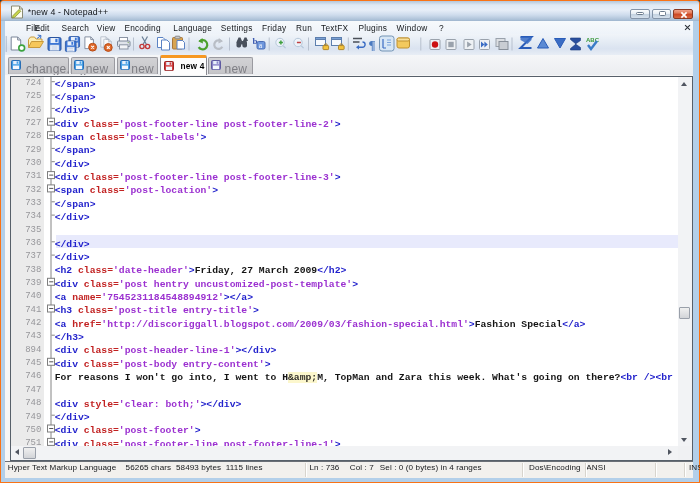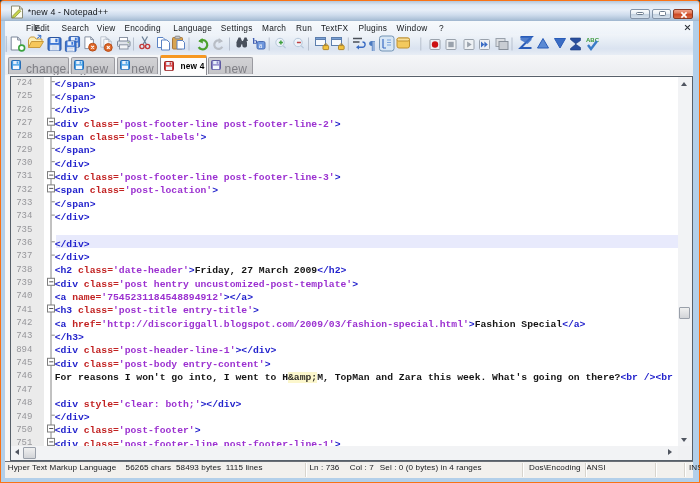--- a/index.html
+++ b/index.html
@@ -67,21 +67,21 @@
       </div>
  </div>
  <div id="menubar">
       <span style="left:21px">File</span>
       <span style="left:29.4px">Edit</span>
       <span style="left:56.4px">Search</span>
       <span style="left:91.8px">View</span>
       <span style="left:119.4px">Encoding</span>
       <span style="left:168.3px">Language</span>
       <span style="left:215.8px">Settings</span>
-      <span style="left:257px">March</span>
+      <span style="left:257px">Friday</span>
       <span style="left:291.1px">Run</span>
       <span style="left:316.1px">TextFX</span>
       <span style="left:353.4px">Plugins</span>
       <span style="left:391.6px">Window</span>
       <span style="left:434.1px">?</span>
    <svg id="menux" viewBox="0 0 8 8">
         <path d="M1.2 1.2 L6.8 6.8 M6.8 1.2 L1.2 6.8" stroke="#2a2f36" stroke-width="1.2"></path>
       </svg>
  </div>
  <div id="toolbar">
@@ -349,21 +349,21 @@
         <rect x="0.5" y="0.5" width="9" height="9" rx="1" fill="#8a84c8" stroke="#5f5aa0"></rect>
         <rect x="2.2" y="1" width="5.6" height="3.2" fill="#e8f0fb"></rect>
         <rect x="5.6" y="1.4" width="1.6" height="2.4" fill="#8a84c8"></rect>
         <rect x="2" y="5.6" width="6" height="3.6" fill="#f5f8fd"></rect>
       </svg>
     </div>
  <div id="edpanel"></div>
  <div id="editor">
    <div id="hilite"></div>
    <div id="nummargin"></div>
-   <div style="position:absolute;left:0;top:0;width:33px;height:370px;overflow:hidden">
+   <div style="position:absolute;left:0;top:0;width:42px;height:370px;overflow:hidden">
         <div class="ln" style="top:-0.50px">724</div>
         <div class="ln" style="top:12.84px">725</div>
         <div class="ln" style="top:26.18px">726</div>
         <div class="ln" style="top:39.52px">727</div>
         <div class="ln" style="top:52.86px">728</div>
         <div class="ln" style="top:66.20px">729</div>
         <div class="ln" style="top:79.54px">730</div>
         <div class="ln" style="top:92.88px">731</div>
         <div class="ln" style="top:106.22px">732</div>
         <div class="ln" style="top:119.56px">733</div>

